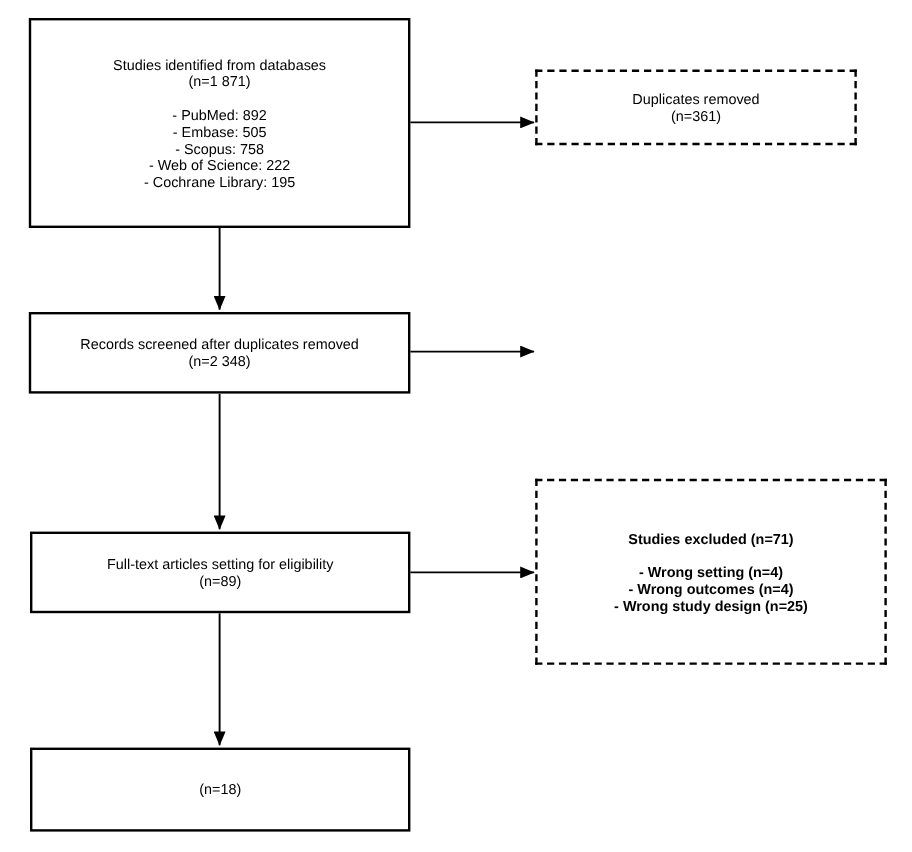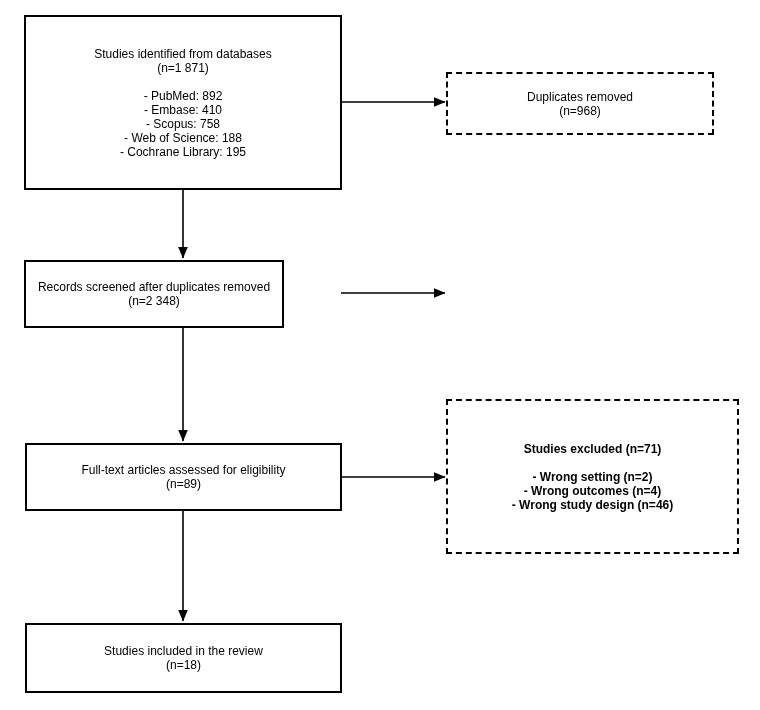--- a/index.html
+++ b/index.html
@@ -27,22 +27,22 @@
     align-items: center;
     text-align: center;
     padding: 4px 0;
   }
   .box.solid  { border: 2px solid #000000; }
   .box.dashed { border: 2px dashed #000000; }
   .blank-line { height: 14px; }
 
   
   #box-identified          { left: 24px;  top: 15px;  width: 318px; height: 175px; }
-  #box-duplicates-removed  { left: 446px; top: 72px;  width: 268px; height: 63px;  }
-  #box-screened            { left: 24px;  top: 260px; width: 260px; height: 68px;  }
+  #box-duplicates-removed  { left: 446px; top: 58px;  width: 268px; height: 63px;  }
+  #box-screened            { left: 24px;  top: 260px; width: 318px; height: 68px;  }
   #box-excluded-screening  { left: 446px; top: 264px; width: 268px; height: 64px;  }
   #box-fulltext            { left: 25px;  top: 443px; width: 317px; height: 68px;  }
   #box-excluded-fulltext   { left: 446px; top: 399px; width: 293px; height: 155px; font-weight: bold; }
   #box-included            { left: 25px;  top: 623px; width: 317px; height: 70px;  }
 
   .arrows {
     position: absolute;
     left: 0; top: 0;
     width: 760px;
     height: 710px;
@@ -70,48 +70,47 @@
     <line x1="183" y1="328" x2="183" y2="441" marker-end="url(#ah)"></line>
     <line x1="341" y1="477" x2="445" y2="477" marker-end="url(#ah)"></line>
     <line x1="183" y1="511" x2="183" y2="621" marker-end="url(#ah)"></line>
   </svg>
 
   <div class="box solid" id="box-identified">
     <div>Studies identified from databases</div>
     <div>(n=1 871)</div>
     <div class="blank-line"></div>
     <div>- PubMed: 892</div>
-    <div>- Embase: 410</div>
+    <div>- Embase: 505</div>
     <div>- Scopus: 758</div>
-    <div>- Web of Science: 188</div>
+    <div>- Web of Science: 222</div>
     <div>- Cochrane Library: 195</div>
   </div>
 
   <div class="box dashed" id="box-duplicates-removed">
     <div>Duplicates removed</div>
-    <div>(n=968)</div>
+    <div>(n=361)</div>
   </div>
 
   <div class="box solid" id="box-screened">
     <div>Records screened after duplicates removed</div>
     <div>(n=2 348)</div>
   </div>
 
 
   <div class="box solid" id="box-fulltext">
-    <div>Full-text articles assessed for eligibility</div>
+    <div>Full-text articles setting for eligibility</div>
     <div>(n=89)</div>
   </div>
 
   <div class="box dashed" id="box-excluded-fulltext">
     <div>Studies excluded (n=71)</div>
     <div class="blank-line"></div>
-    <div>- Wrong setting (n=2)</div>
+    <div>- Wrong setting (n=4)</div>
     <div>- Wrong outcomes (n=4)</div>
-    <div>- Wrong study design (n=46)</div>
+    <div>- Wrong study design (n=25)</div>
   </div>
 
   <div class="box solid" id="box-included">
-    <div>Studies included in the review</div>
     <div>(n=18)</div>
   </div>
 
 </div>
 
 </body></html>

